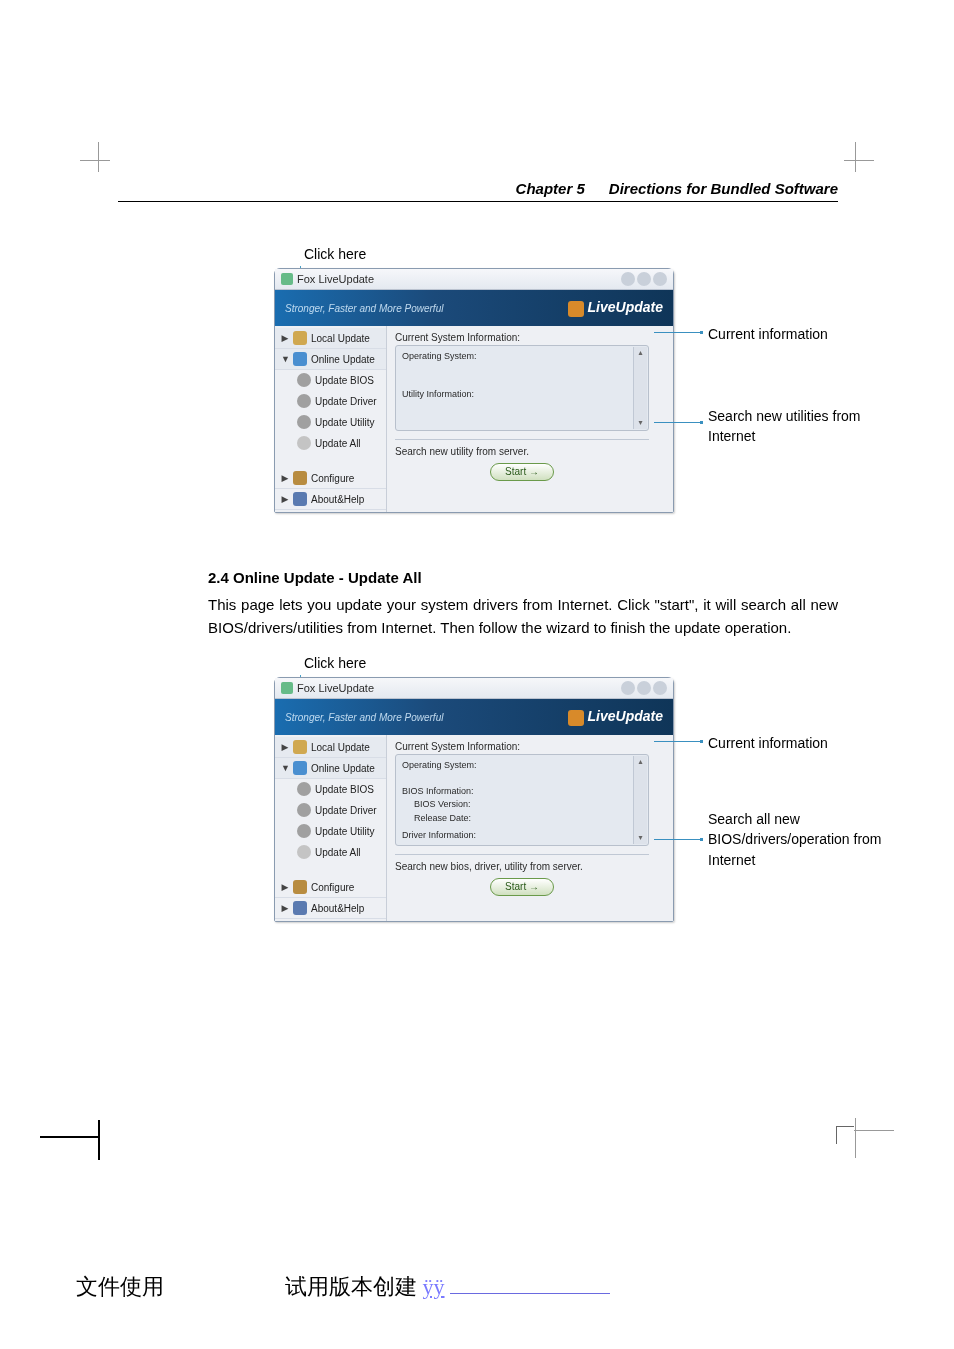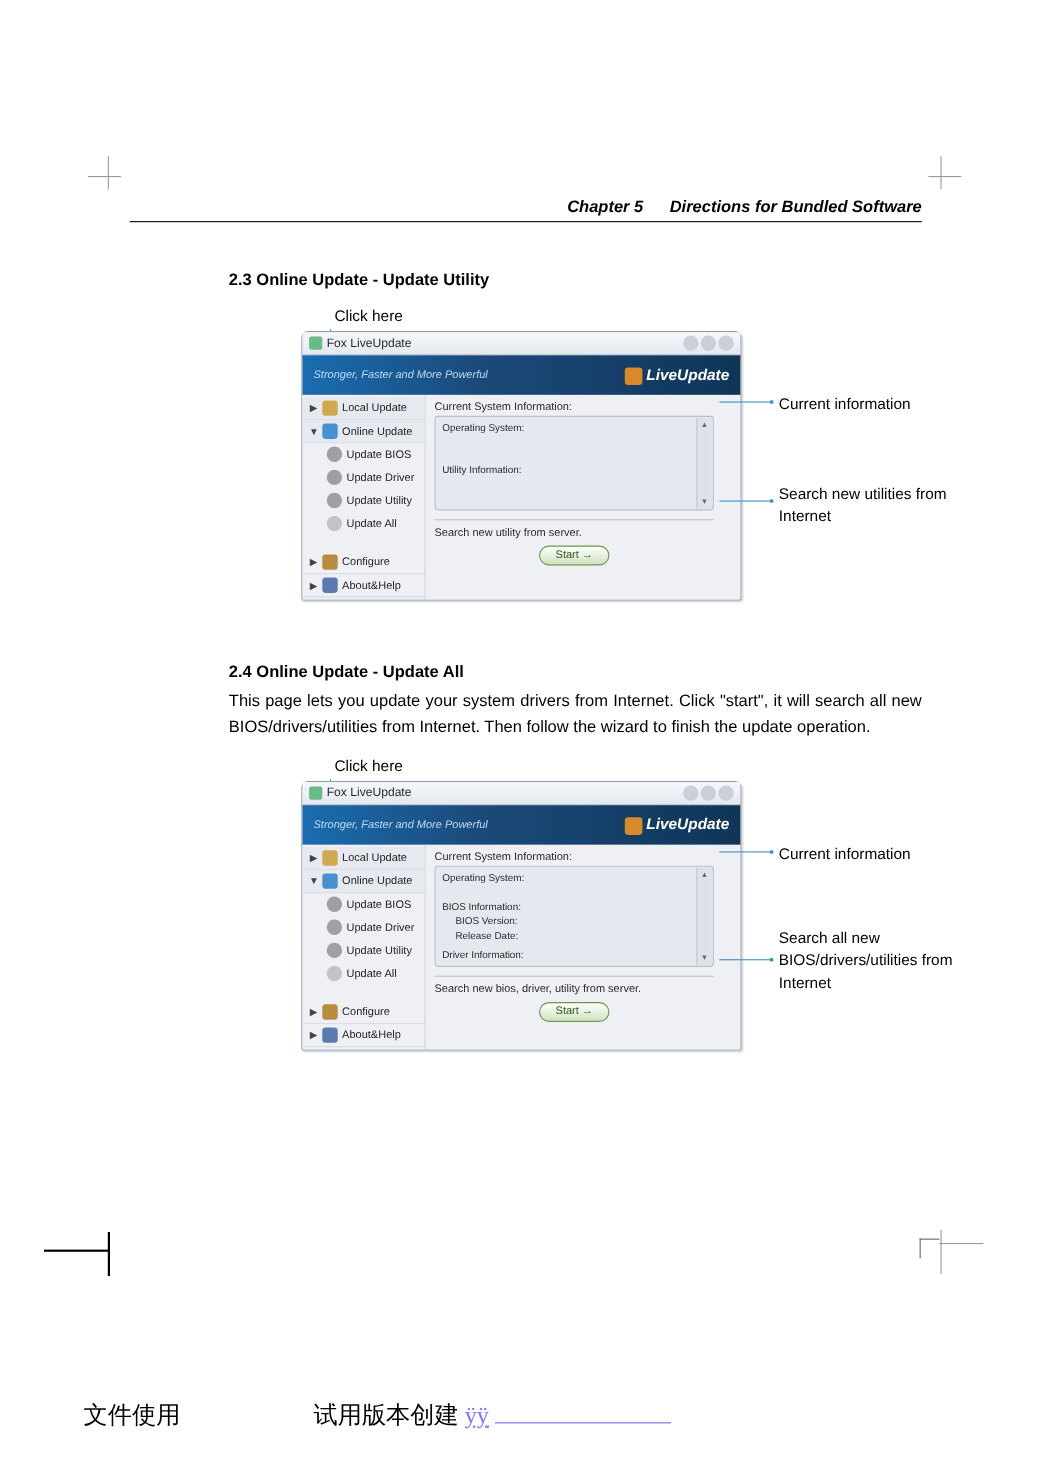--- a/index.html
+++ b/index.html
@@ -154,21 +154,20 @@
 <div class="crop-mark crop-br-v"></div>
 <div class="crop-br-box"></div>
 
 <div class="page">
   <div class="header-line">
     <span class="chap">Chapter 5</span>
     <span>Directions for Bundled Software</span>
   </div>
 
   <div class="section">
-    <div class="sect-title">2.3 Online Update - Update Utility</div>
 
     <div class="fig-wrap">
       <div class="click-here">Click here</div>
       <div class="click-line l1"></div>
 
       <div class="app-window">
         <div class="titlebar">
           <span class="title-left">
             <span class="tiny-icon"></span>
             <span>Fox LiveUpdate</span>
@@ -330,21 +329,21 @@
             <div class="divider"></div>
             <div class="search-row">Search new bios, driver, utility from server.</div>
             <div class="start-btn"><span>Start</span> →</div>
           </div>
         </div>
       </div>
 
       <div class="callout-line" style="top:86px; left:380px; width:48px;"></div>
       <div class="callout" style="top:78px; left:434px;">Current information</div>
       <div class="callout-line" style="top:184px; left:380px; width:48px;"></div>
-      <div class="callout" style="top:154px; left:434px; width:180px;">Search all new BIOS/drivers/utilities from Internet</div>
+      <div class="callout" style="top:154px; left:434px; width:180px;">Search all new BIOS/drivers/operation from Internet</div>
     </div>
 
     <div style="position:relative;">
       
       
     </div>
   </div>
 </div>
 
 <div class="footer">

